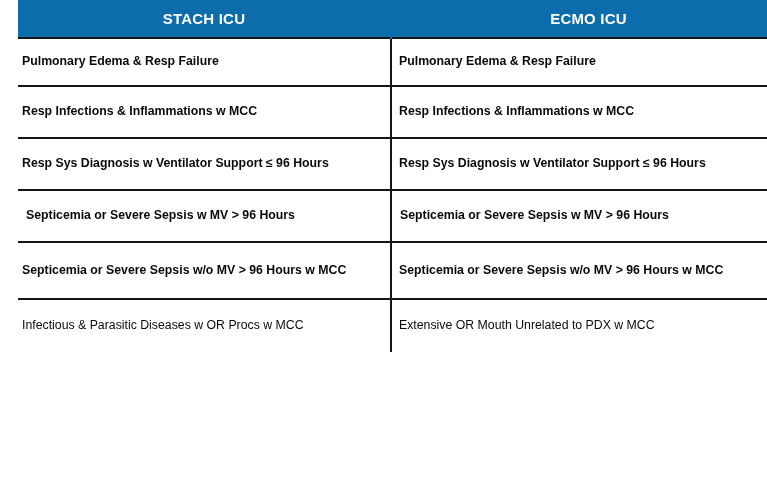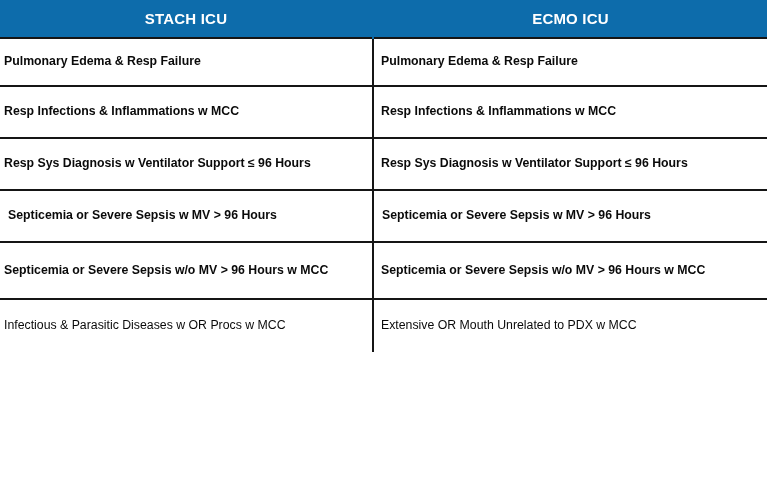--- a/index.html
+++ b/index.html
@@ -12,20 +12,21 @@
     height: 503px;
     font-family: "Liberation Sans", sans-serif;
     overflow: hidden;
   }
   .table-wrap {
     width: 620px;
     height: 503px;
     position: relative;
     background: #ffffff;
     box-sizing: border-box;
+    margin-left: 18px;
   }
   table.cmp {
     border-collapse: collapse;
     width: 767px;
     table-layout: fixed;
     background: #ffffff;
   }
   table.cmp col.c1 { width: 373px; }
   table.cmp col.c2 { width: 394px; }
 

